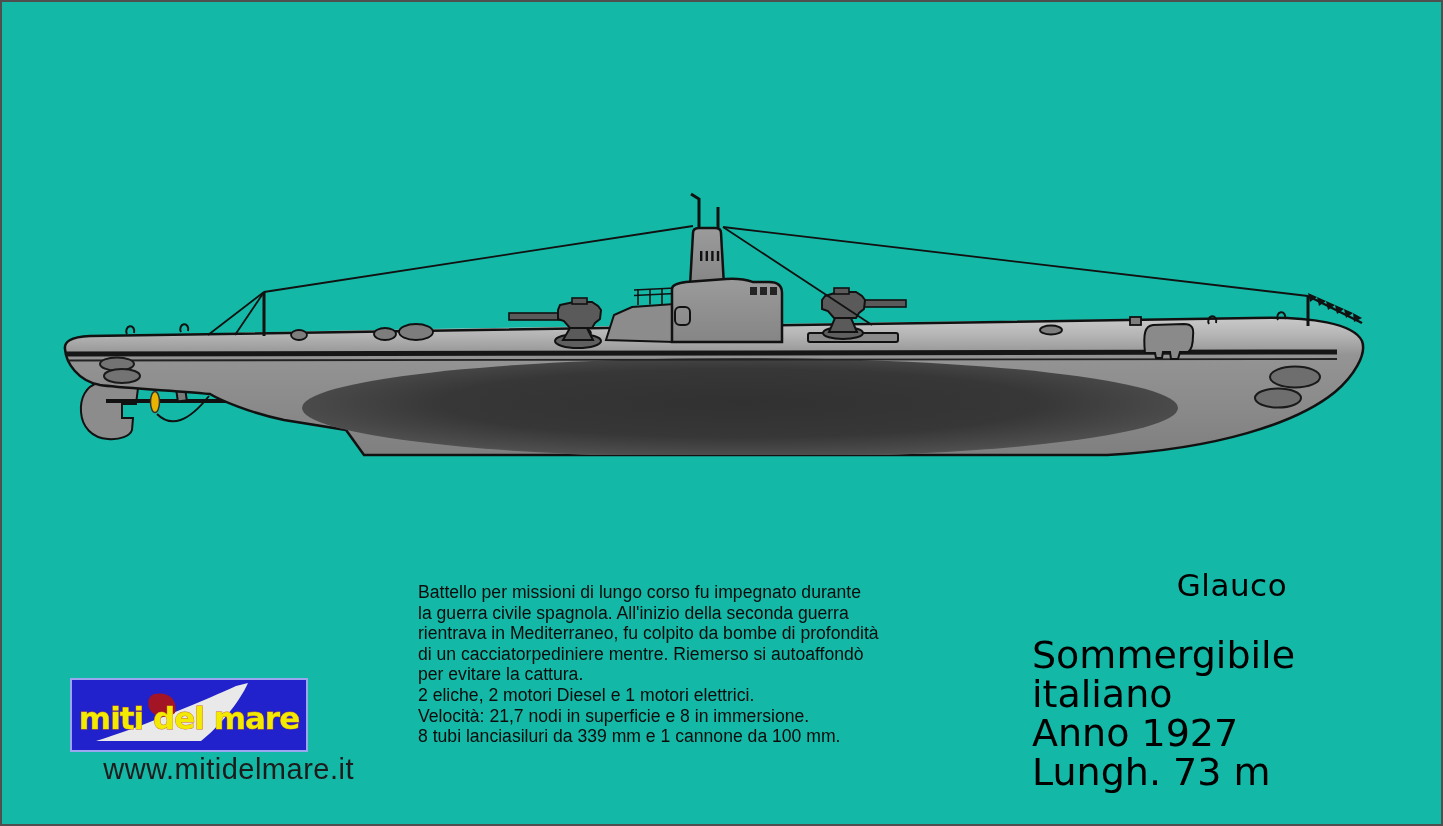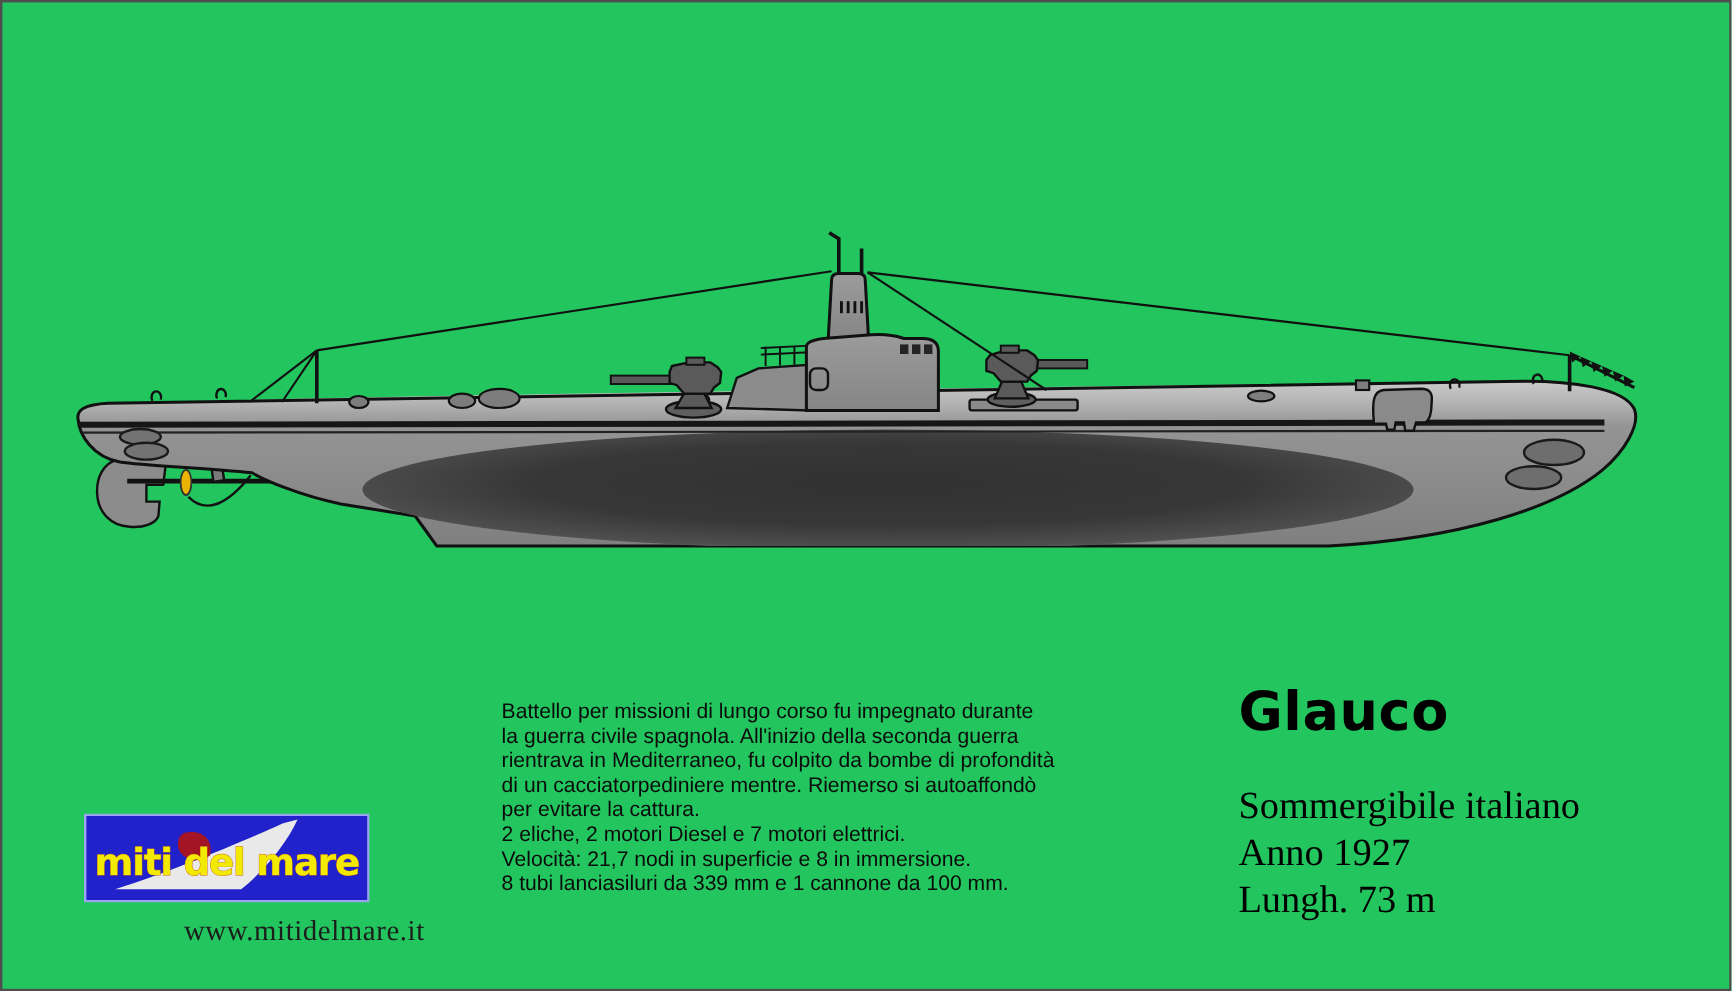--- a/index.html
+++ b/index.html
@@ -1,46 +1,47 @@
 <!DOCTYPE html>
 <html><head>
 <meta charset="utf-8">
 <style>
   html,body{margin:0;padding:0;background:#ffffff;}
   .page{
     position:relative;
     width:1443px;height:826px;
     box-sizing:border-box;
     border:2px solid #4f4f4f;
-    background:#22c55e;
+    background:#14b8a6;
     overflow:hidden;
     font-family:"Liberation Sans", sans-serif;
   }
   .sub-svg{position:absolute;left:0;top:0;}
   .info-text{
     position:absolute;left:416px;top:580px;width:560px;
     font-family:"Liberation Sans", sans-serif;
     font-size:17.6px;line-height:20.6px;color:#0b0b0b;
   }
   .title-block{
     position:absolute;left:1030px;top:566px;width:400px;
     font-family:"DejaVu Sans", sans-serif;color:#000;
   }
   .title-block h1{
-    margin:0;font-size:45px;font-weight:700;line-height:1.1;
+    margin:0;font-size:31px;font-weight:400;line-height:1.1;
     letter-spacing:0.5px;
-  }
-  .specs{margin-top:34px;font-size:32px;line-height:39px;font-weight:400;font-family:Liberation Serif, serif;}
+    text-align:center;
+  }
+  .specs{margin-top:34px;font-size:38px;line-height:39px;font-weight:400;}
   .brand{
     position:absolute;left:22px;top:676px;width:330px;text-align:right;
   }
   .brand-logo{display:block;margin:0 auto;}
   .brand-url{
-    margin-top:11px;font-family:Liberation Serif, serif;
-    font-size:24px;color:#1c1c1c;letter-spacing:0.5px;
+    margin-top:1px;font-family:Liberation Sans, sans-serif;
+    font-size:29px;color:#1c1c1c;letter-spacing:0.5px;
   }
 </style>
 </head>
 <body>
 
 <div class="page">
 
   <svg class="sub-svg" width="1443" height="560" viewBox="0 0 1443 560">
     <defs>
       <linearGradient id="gHull" x1="0" y1="314" x2="0" y2="458" gradientUnits="userSpaceOnUse">
@@ -202,21 +203,21 @@
       <polygon points="1351,311 1360,316 1352,320"></polygon>
     </g>
   </svg>
 
   <div class="info-text">
     <div>Battello per missioni di lungo corso fu impegnato durante</div>
     <div>la guerra civile spagnola. All'inizio della seconda guerra</div>
     <div>rientrava in Mediterraneo, fu colpito da bombe di profondità</div>
     <div>di un cacciatorpediniere mentre. Riemerso si autoaffondò</div>
     <div>per evitare la cattura.</div>
-    <div>2 eliche, 2 motori Diesel e 7 motori elettrici.</div>
+    <div>2 eliche, 2 motori Diesel e 1 motori elettrici.</div>
     <div>Velocità: 21,7 nodi in superficie e 8 in immersione.</div>
     <div>8 tubi lanciasiluri da 339 mm e 1 cannone da 100 mm.</div>
   </div>
 
   <div class="title-block">
     <h1>Glauco</h1>
     <div class="specs">
       <div>Sommergibile italiano</div>
       <div>Anno 1927</div>
       <div>Lungh. 73 m</div>

